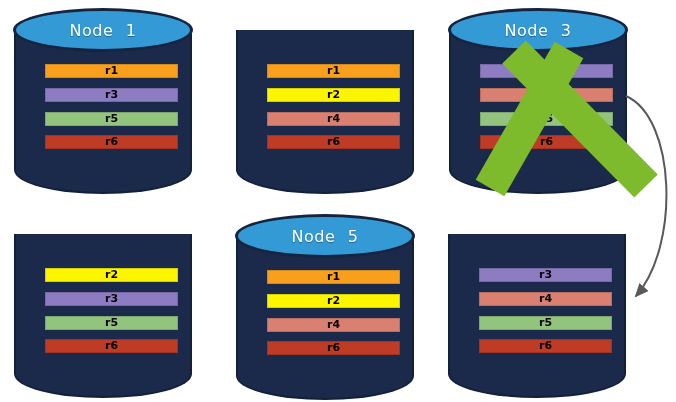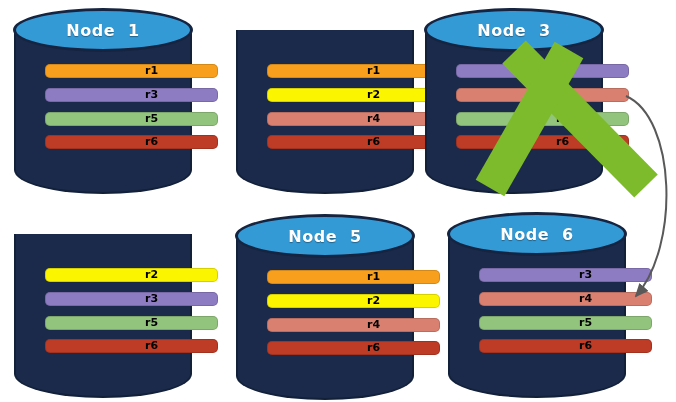--- a/index.html
+++ b/index.html
@@ -4,21 +4,21 @@
 <style>
   html, body { margin:0; padding:0; }
   body {
     width:676px; height:402px; position:relative; overflow:hidden;
     background:#ffffff;
     font-family:"DejaVu Sans","Liberation Sans",sans-serif;
   }
   .node { position:absolute; width:180px; height:186px; }
   .pos-1 { left:13px;  top:8px; }
   .pos-2 { left:235px; top:8px; }
-  .pos-3 { left:424px; top:8px; }
+  .pos-3 { left:448px; top:8px; }
   .pos-4 { left:13px;  top:212px; }
   .pos-5 { left:235px; top:214px; }
   .pos-6 { left:447px; top:212px; }
 
   .cyl-body {
     position:absolute; left:1px; right:1px; top:22px; bottom:0;
     background:#1B2A4A;
     border:2px solid #12203A;
     border-top:none;
     border-radius:0 0 50% 50% / 0 0 24px 24px;
@@ -26,30 +26,29 @@
   }
   .cyl-top {
     position:absolute; left:0; right:0; top:0; height:44px;
     background:#349AD5;
     border:3px solid #152440;
     border-radius:50%;
     box-sizing:border-box;
     display:flex; align-items:center; justify-content:center;
   }
   .node-title {
-    color:#ffffff; font-size:16px; font-weight:bold;
+    color:#ffffff; font-size:16px; font-weight:normal;
     word-spacing:7px; letter-spacing:0.5px;
     text-shadow:0 1px 1px rgba(0,0,0,0.35);
   }
   .bar {
     position:absolute; left:32px; width:133px; height:14px;
-    border-radius:5px;
+    border-radius:0;
     display:flex; align-items:center; justify-content:center;
     box-shadow:inset 0 0 0 1px rgba(0,0,0,0.15);
-    padding-left:40px;
   }
   .bar-1 { top:56px; } .bar-2 { top:80px; } .bar-3 { top:104px; } .bar-4 { top:127px; }
   .bar span {
     color:#000000; font-size:11px; font-weight:bold; line-height:14px;
   }
   .overlay {
     position:absolute; left:0; top:0; width:676px; height:402px;
     pointer-events:none; z-index:10;
   }
   .x-arm { stroke:#7EBB2C; stroke-width:33; stroke-linecap:butt; }
@@ -145,23 +144,20 @@
     <div class="bar bar-3" style="background: rgb(218, 128, 112);">
         <span>r4</span>
       </div>
     <div class="bar bar-4" style="background: rgb(190, 59, 38);">
         <span>r6</span>
       </div>
   </div>
 
   <div class="node pos-6">
     <div class="cyl-body"></div>
-    <div class="cyl-top">
-      <span class="node-title">Node 6</span>
-    </div>
     <div class="bar bar-1" style="background: rgb(142, 124, 195);">
         <span>r3</span>
       </div>
     <div class="bar bar-2" style="background: rgb(218, 128, 112);">
         <span>r4</span>
       </div>
     <div class="bar bar-3" style="background: rgb(147, 196, 125);">
         <span>r5</span>
       </div>
     <div class="bar bar-4" style="background: rgb(190, 59, 38);">

